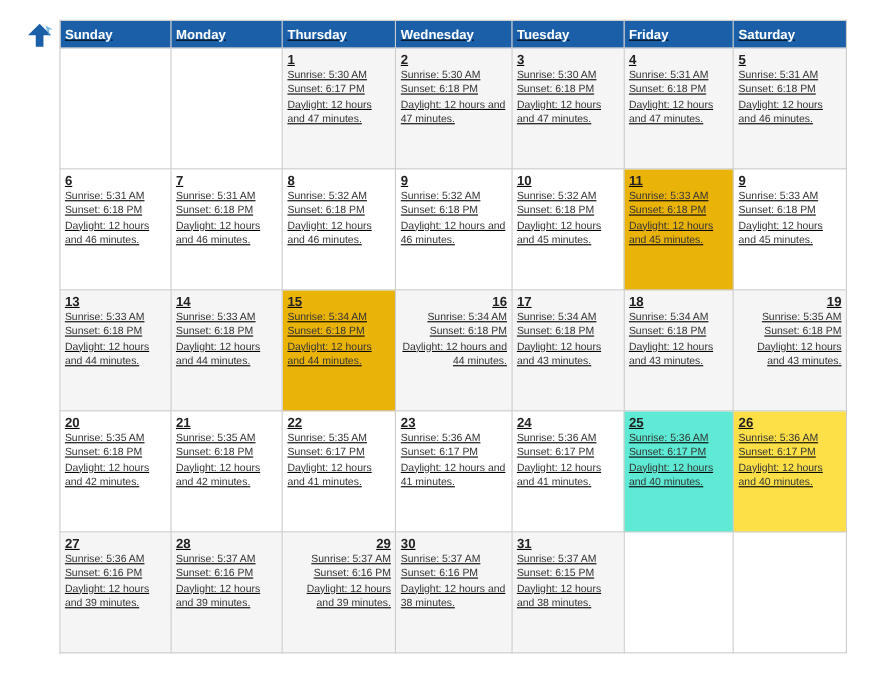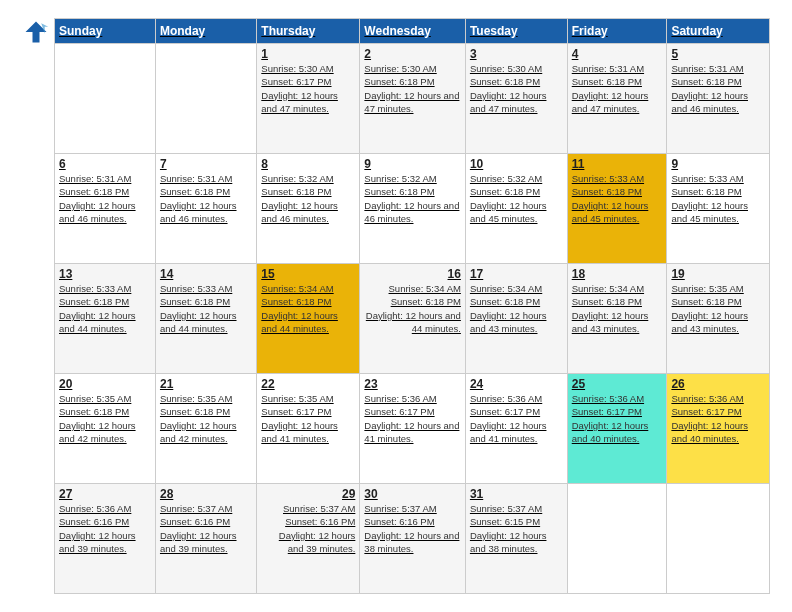--- a/index.html
+++ b/index.html
@@ -247,21 +247,21 @@
             <div class="day-info" style="white-space: pre-line;">Sunrise: 5:34 AM
 Sunset: 6:18 PM
 Daylight: 12 hours and 43 minutes.</div>
           </td>
           <td style="background: rgb(245, 245, 245);">
             <span class="day-number">18</span>
             <div class="day-info" style="white-space: pre-line;">Sunrise: 5:34 AM
 Sunset: 6:18 PM
 Daylight: 12 hours and 43 minutes.</div>
           </td>
-          <td style="background: rgb(245, 245, 245);">
+          <td style="background: rgb(245, 245, 245); text-align: right;">
             <span class="day-number">19</span>
             <div class="day-info" style="white-space: pre-line;">Sunrise: 5:35 AM
 Sunset: 6:18 PM
 Daylight: 12 hours and 43 minutes.</div>
           </td>
         </tr>
         <tr>
           <td style="background: rgb(255, 255, 255);">
             <span class="day-number">20</span>
             <div class="day-info" style="white-space: pre-line;">Sunrise: 5:35 AM

